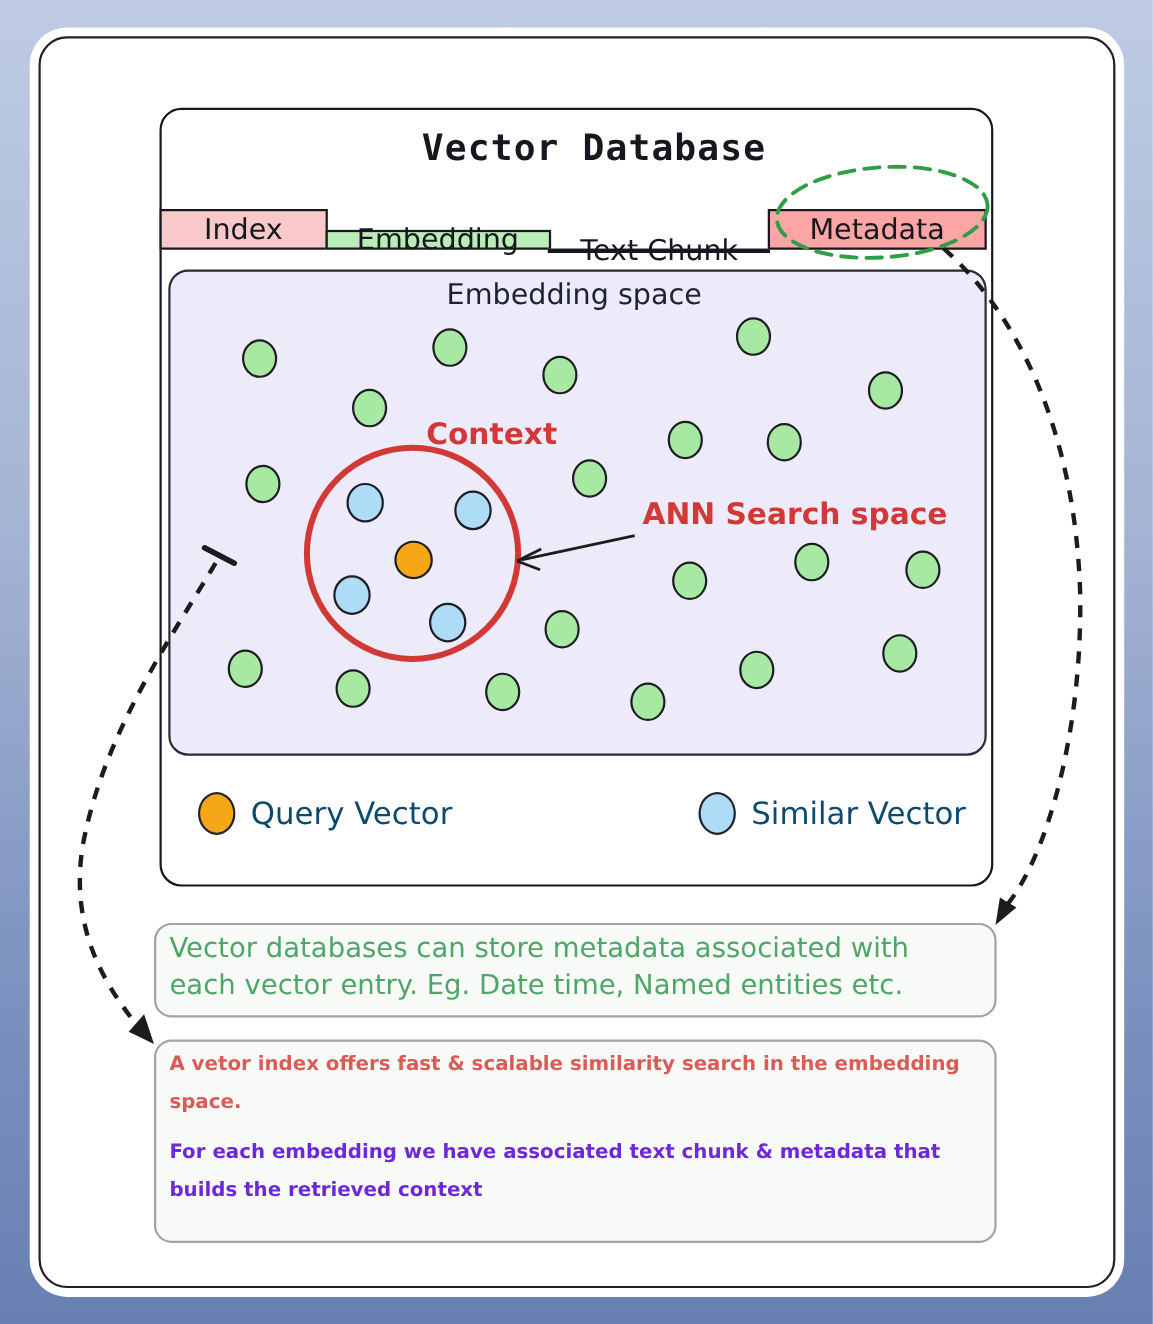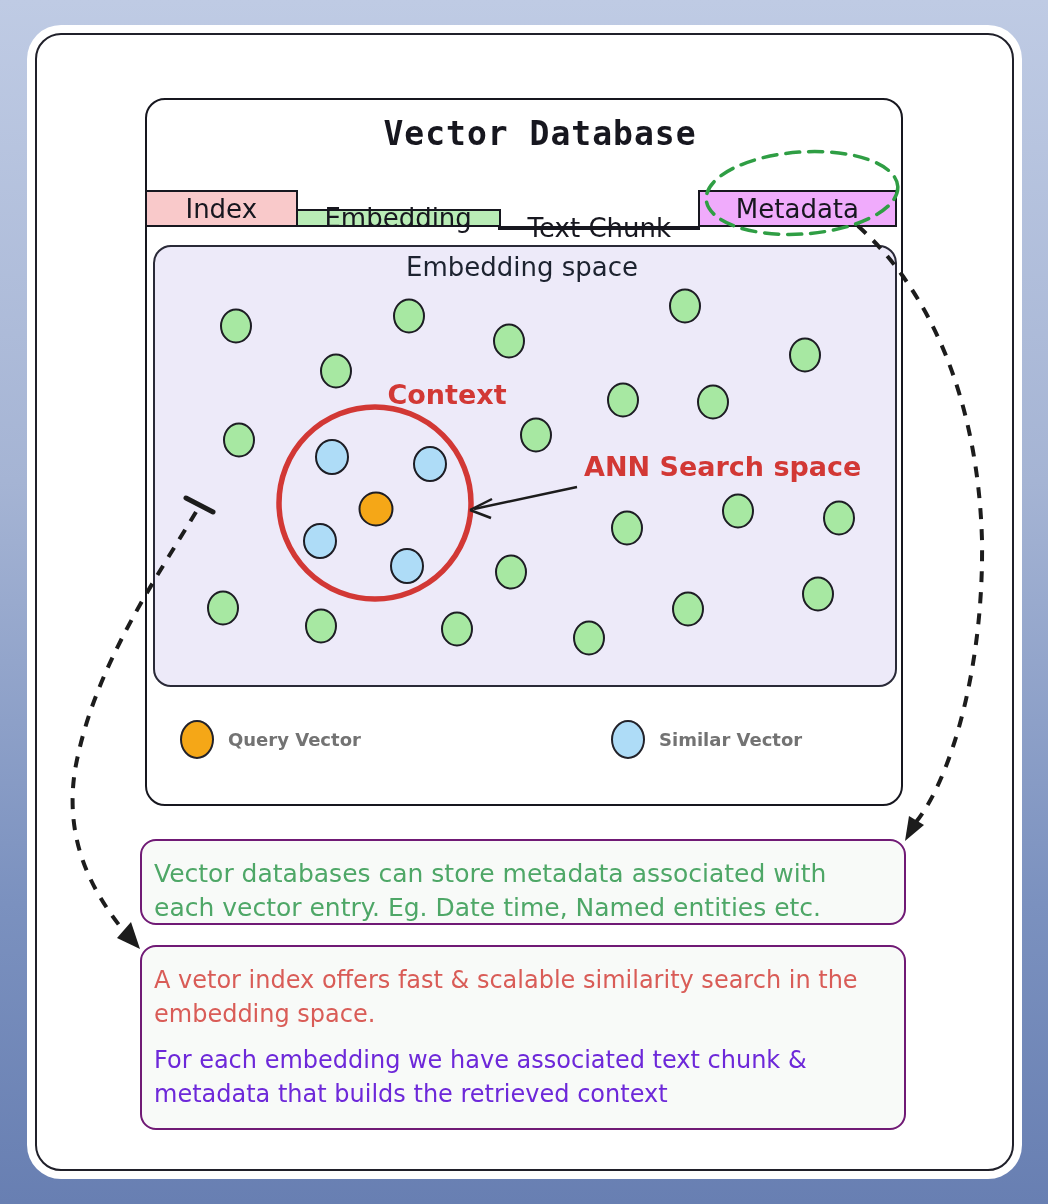--- a/index.html
+++ b/index.html
@@ -37,37 +37,37 @@
   .embed-panel{
     position:absolute;left:6px;top:144.5px;width:744px;height:442px;
     background:#edeaf9;border:2px solid #2a2a38;border-radius:18px;
     box-sizing:border-box;
   }
   .legend{
     position:absolute;left:0;top:620px;width:100%;height:50px;
   }
   .legend-item{position:absolute;display:flex;align-items:center;gap:14px;}
   .legend-item.li0{left:33px;top:0;}
-  .legend-item.li1{left:464px;top:0;}
+  .legend-item.li1{left:488px;top:0;}
   .legend-swatch{
     width:34px;height:39px;border:2.5px solid #22222a;border-radius:50%;
     box-sizing:border-box;flex:0 0 auto;
   }
-  .legend-label{font-size:18px;font-weight:700;color:#737373;white-space:nowrap;}
+  .legend-label{font-size:28px;font-weight:400;color:#0c4a6e;white-space:nowrap;}
   .note-box{
-    position:absolute;background:#f8faf8;border:2px solid #701a75;border-radius:16px;
-    box-sizing:border-box;padding:16px 12px;
+    position:absolute;background:#f8faf8;border:2px solid #a3a3a3;border-radius:16px;
+    box-sizing:border-box;padding:4px 12px;
   }
   .note-green{
     left:140px;top:839px;width:766px;height:86px;
     font-size:25px;line-height:34px;font-weight:500;
   }
   .note-red{
     left:140px;top:945px;width:766px;height:185px;
-    font-size:24px;line-height:34px;font-weight:400;
+    font-size:18px;line-height:34px;font-weight:700;
   }
   .note-box p{margin:0;}
   .note-red p + p{margin-top:32px;}
   svg.overlay{position:absolute;left:0;top:0;pointer-events:none;}
   .hand-red{font-weight:600;}
 </style>
 </head>
 <body>
 
 <div class="outer-card"></div>
@@ -78,21 +78,21 @@
   <div class="schema-row">
     <div class="schema-cell c0" style="background: rgb(249, 201, 202);">
       <span>Index</span>
     </div>
     <div class="schema-cell c1" style="background: rgb(185, 236, 182); margin-top: 19px;">
       <span>Embedding</span>
     </div>
     <div class="schema-cell c2" style="background: rgb(169, 218, 247); margin-top: 36px;">
       <span>Text Chunk</span>
     </div>
-    <div class="schema-cell c3" style="background: #f0abfc;">
+    <div class="schema-cell c3" style="background: #fca5a5;">
       <span>Metadata</span>
     </div>
   </div>
 
   <div class="embed-panel"></div>
 
   <div class="legend">
     <div class="legend-item li0">
       <span class="legend-swatch" style="background: rgb(245, 167, 23);"></span>
       <span class="legend-label">Query Vector</span>

